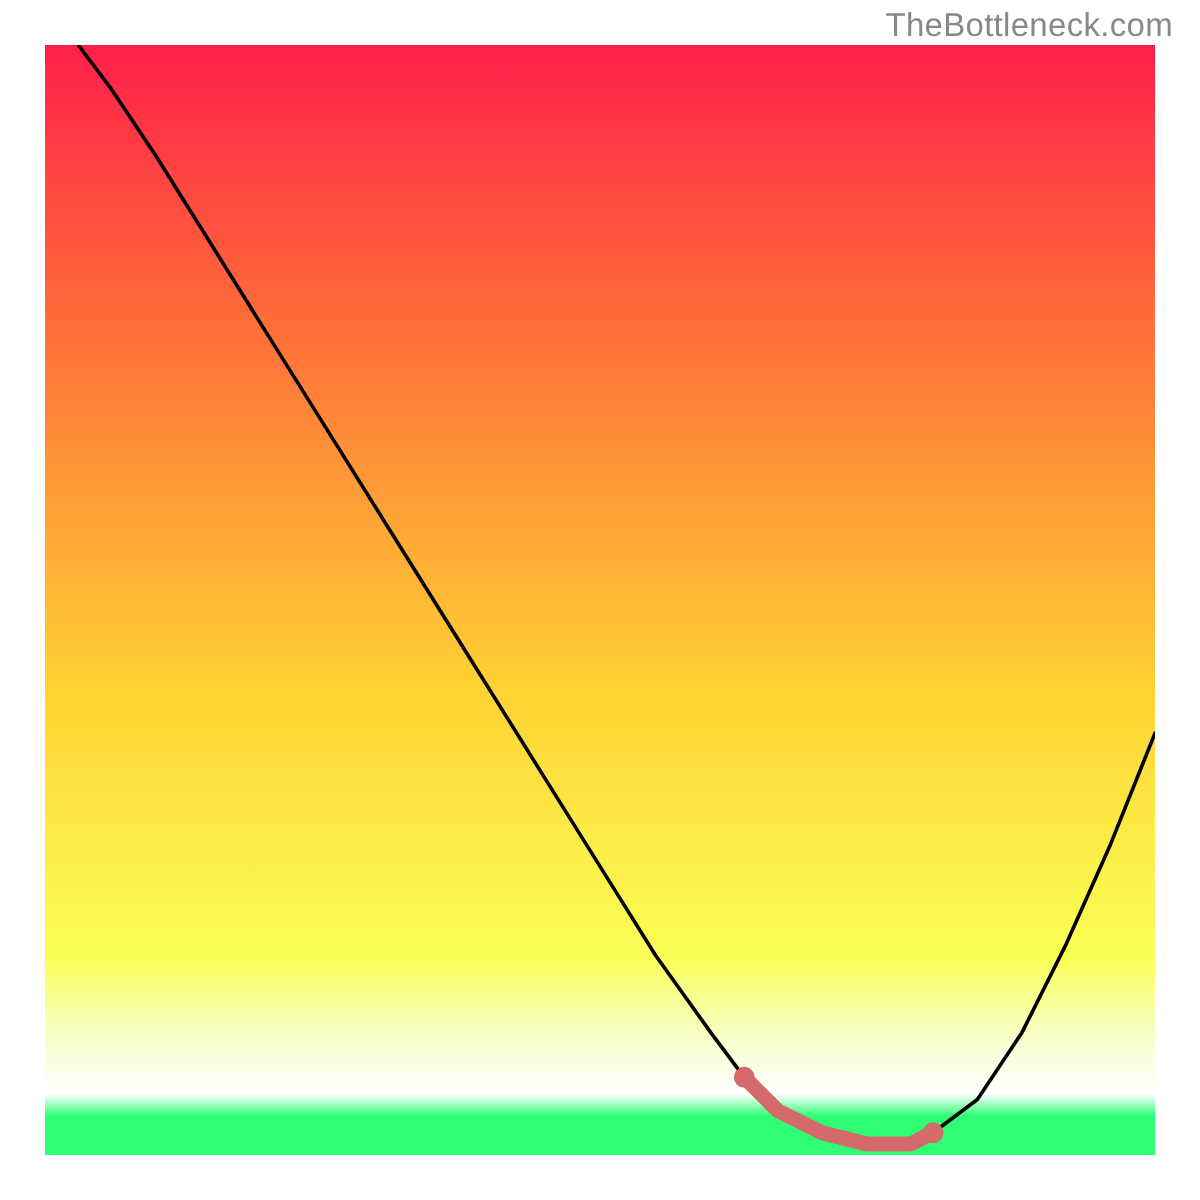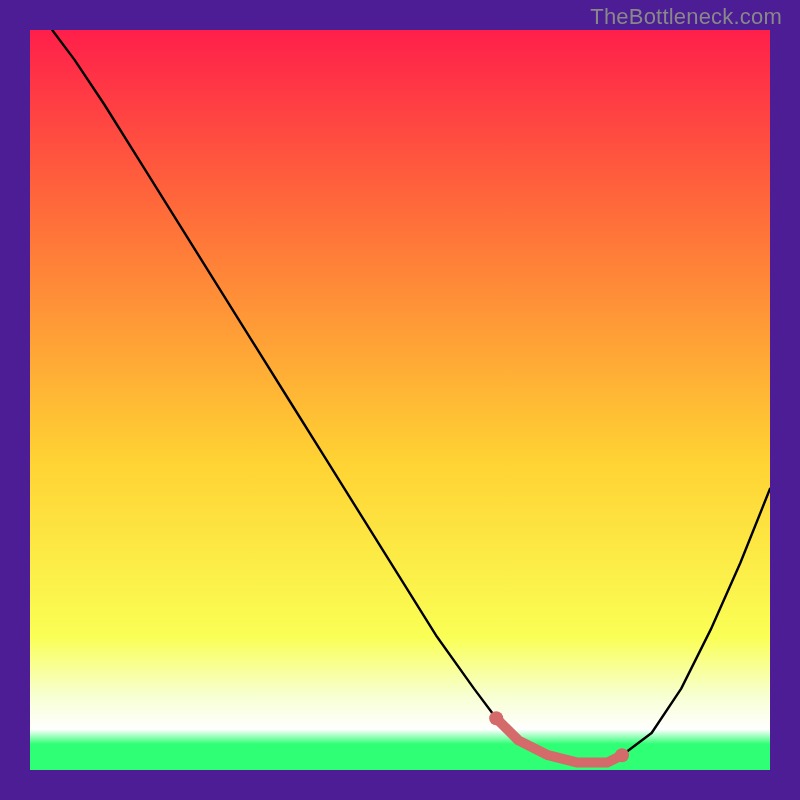--- a/index.html
+++ b/index.html
@@ -8,21 +8,21 @@
     width: 800px;
     height: 800px;
     background: #000;
     font-family: Arial, Helvetica, sans-serif;
     overflow: hidden;
   }
   .wrap {
     position: relative;
     width: 800px;
     height: 800px;
-    background: #4c1d95;
+    background: #ffffff;
   }
   .watermark {
     position: absolute;
     top: 4px;
     right: 18px;
     color: #888;
     font-size: 22px;
     letter-spacing: 0.2px;
     font-weight: 400;
     user-select: none;

